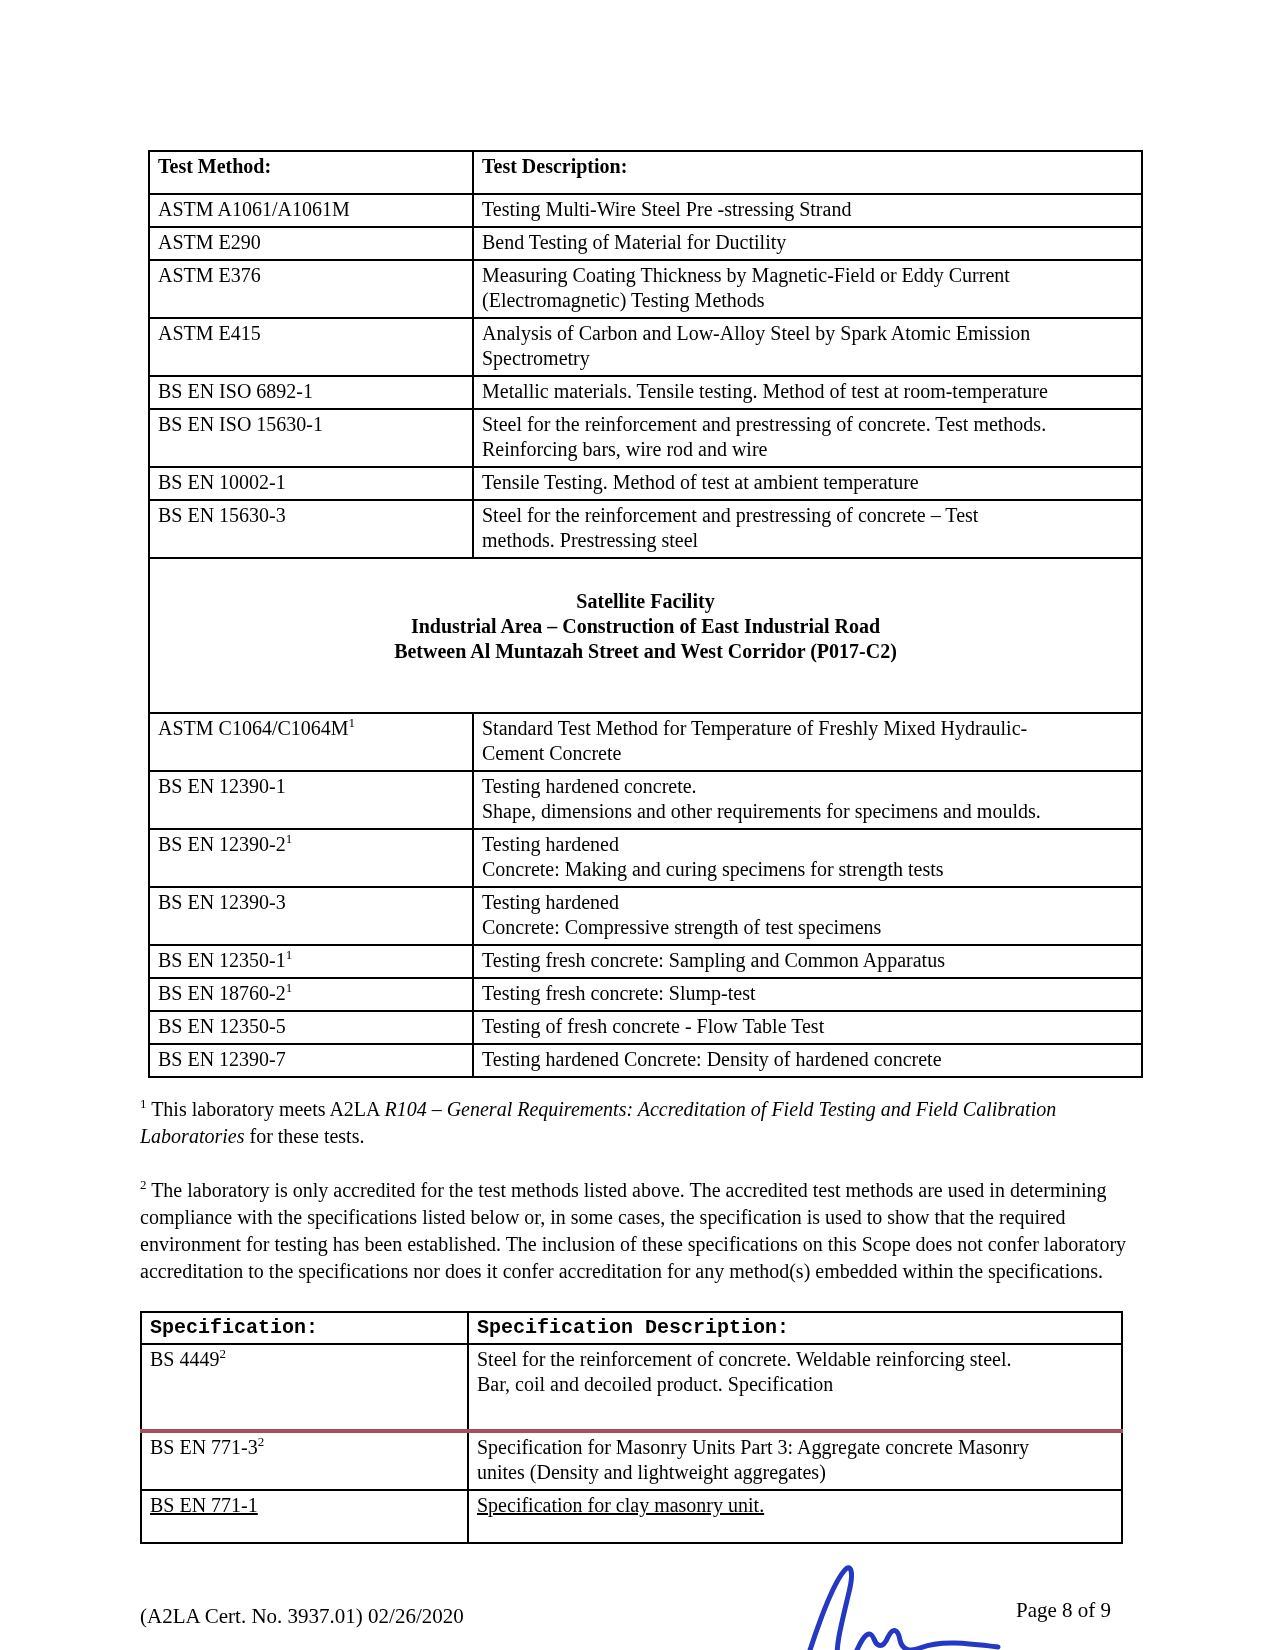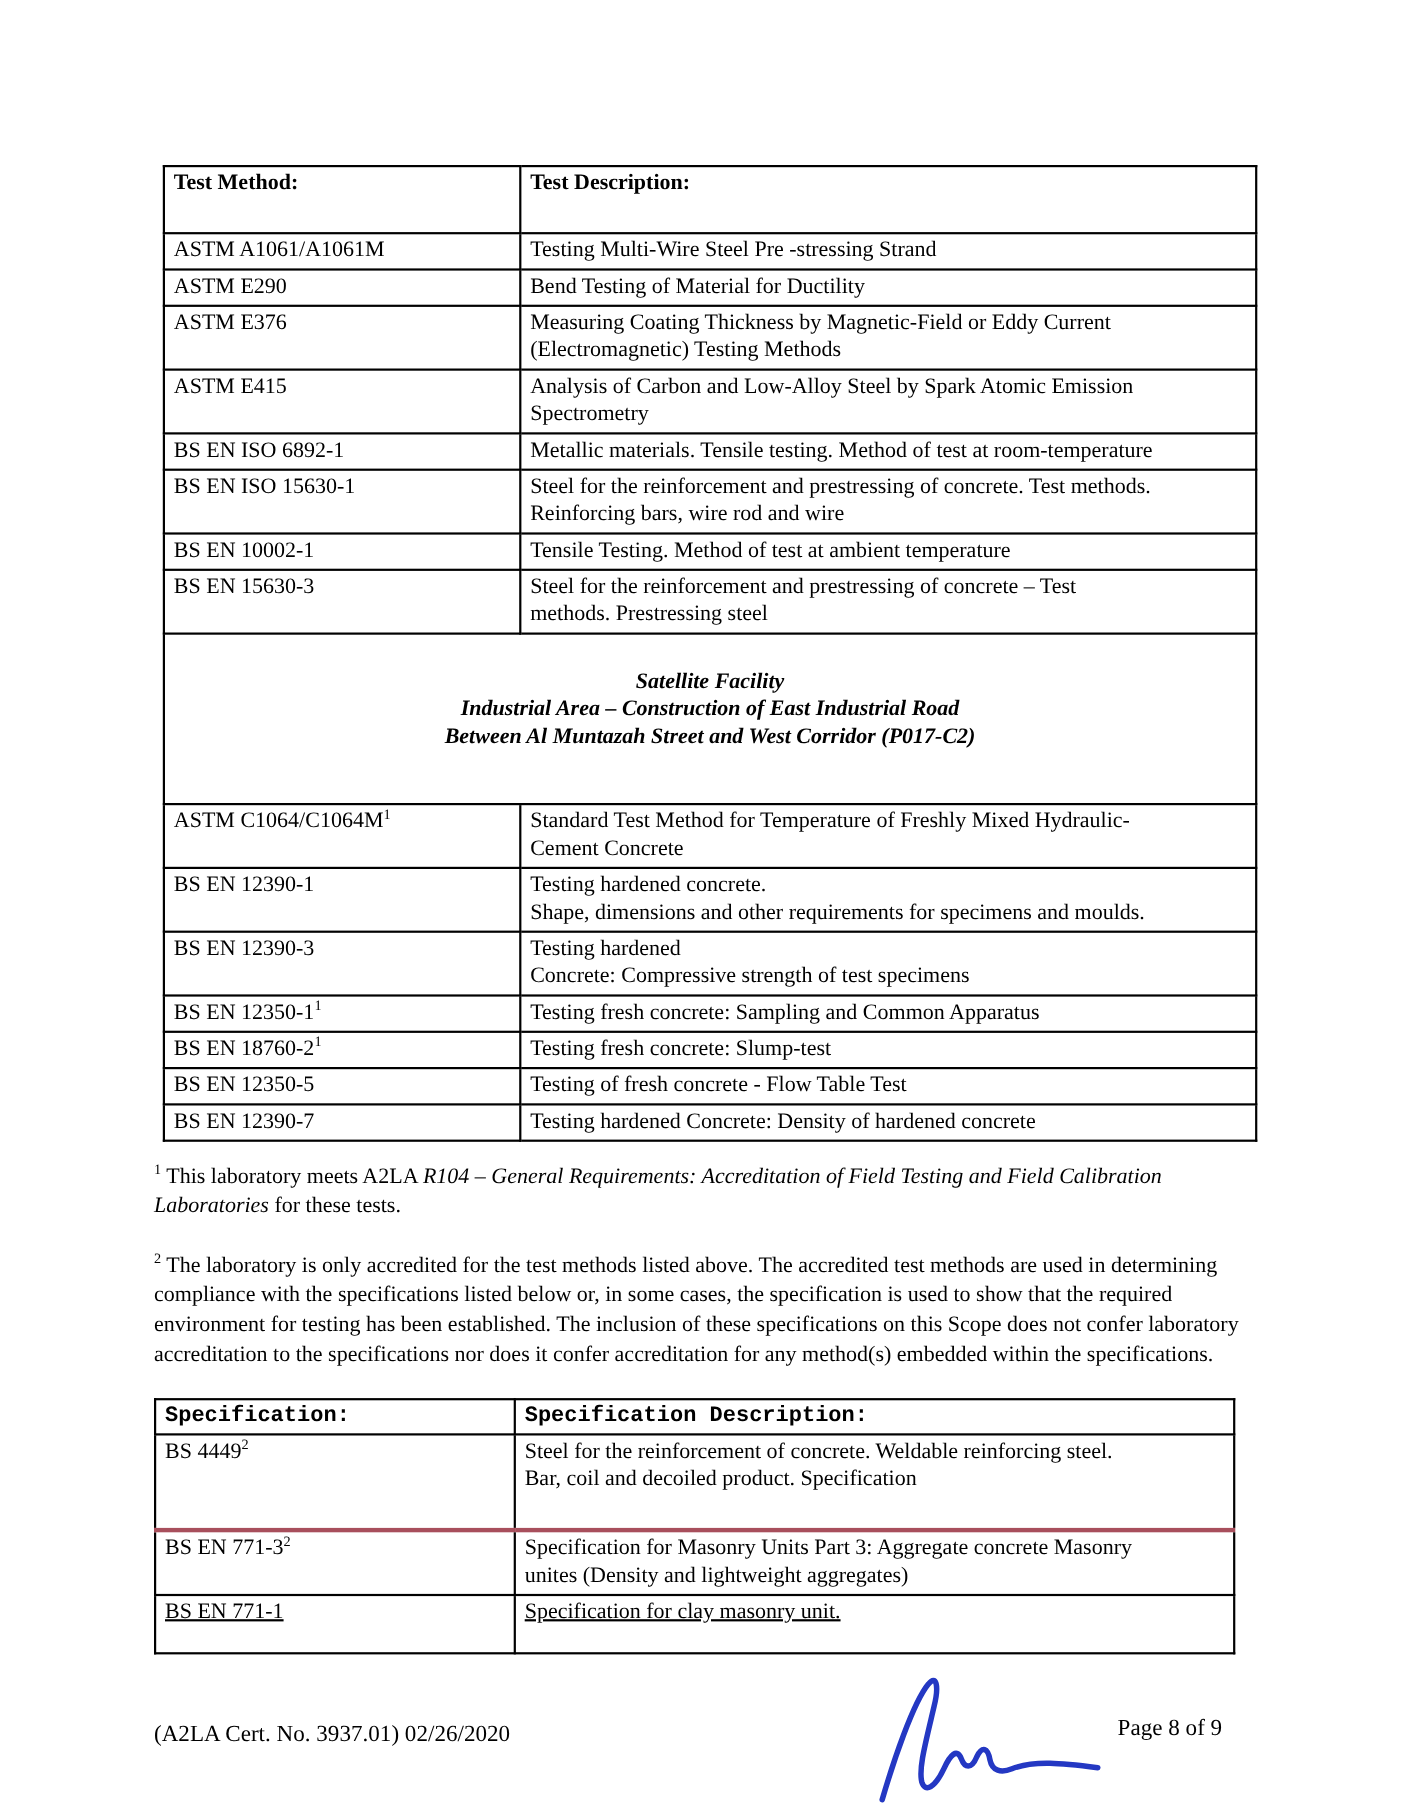--- a/index.html
+++ b/index.html
@@ -8,23 +8,23 @@
     font-family:"Liberation Serif", serif; color:#000;
     position:relative; overflow:hidden;
   }
   .doc-table { border-collapse:collapse; font-size:20px; line-height:25px; table-layout:fixed; }
   .doc-table td { border:2px solid #000; padding:2px 8px 4px 8px; vertical-align:top; }
   .t1 { margin:150px 0 0 148px; width:995px; }
   .t2 { margin:26px 0 0 140px; width:983px; }
   .t1 td.c1 { width:306px; }
   .t2 td.c1 { width:309px; }
   td.hdr { font-weight:bold; }
-  .t1 td.hdr { padding-bottom:32px; }
+  .t1 td.hdr { padding-bottom:14px; }
   .t2 td.hdr { padding-bottom:3px;font-family:Liberation Mono, monospace; }
-  td.satellite { text-align:center; font-weight:bold; padding:30px 8px 48px 8px;font-style:italic; }
+  td.satellite { text-align:center; font-weight:bold; padding:30px 8px 48px 8px; }
   .ln { display:block; }
   sup { font-size:13px; line-height:0; }
   tr.red-top td { border-top:4px solid #a84f5c; }
   tr.tall td { padding-bottom:32px; }
   tr.tall2 td { padding-bottom:24px;text-decoration:underline; }
   .fn { width:1000px; margin:0 0 0 140px; font-size:20px; line-height:27px; }
   .fn1 { margin-top:18px; }
   .fn2 { margin-top:27px; }
   .footer { position:relative; height:130px; margin-top:42px; }
   .footer-left { position:absolute; left:140px; top:18px; font-size:21px; }
@@ -110,20 +110,27 @@
         </td>
   </tr>
   <tr>
     <td class="c1"><span>BS EN 12390-1</span></td>
     <td>
           <span class="ln">Testing hardened concrete.</span>
           <span class="ln">Shape, dimensions and other requirements for specimens and moulds.</span>
         </td>
   </tr>
   <tr>
+    <td class="c1"><span>BS EN 12390-2</span><sup>1</sup></td>
+    <td>
+          <span class="ln">Testing hardened</span>
+          <span class="ln">Concrete: Making and curing specimens for strength tests</span>
+        </td>
+  </tr>
+  <tr>
     <td class="c1"><span>BS EN 12390-3</span></td>
     <td>
           <span class="ln">Testing hardened</span>
           <span class="ln">Concrete: Compressive strength of test specimens</span>
         </td>
   </tr>
   <tr>
     <td class="c1"><span>BS EN 12350-1</span><sup>1</sup></td>
     <td>
           <span class="ln">Testing fresh concrete: Sampling and Common Apparatus</span>

